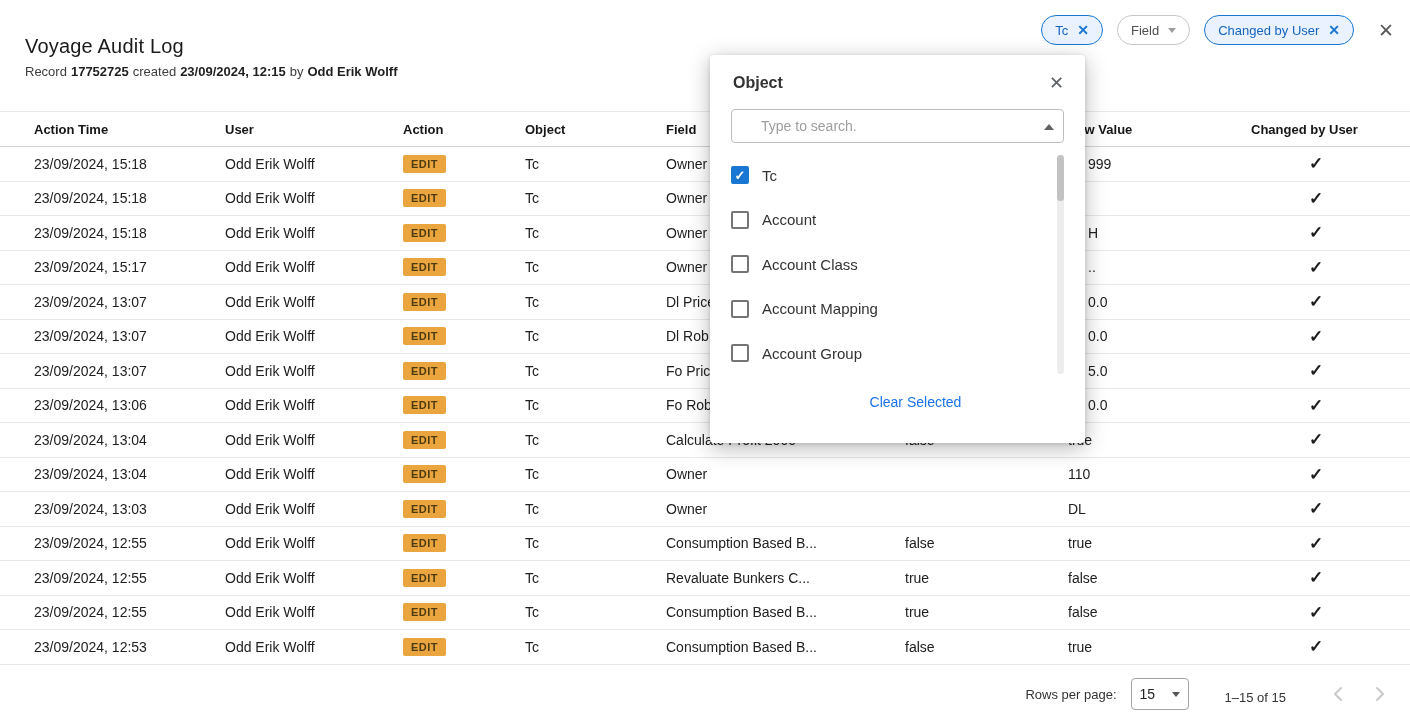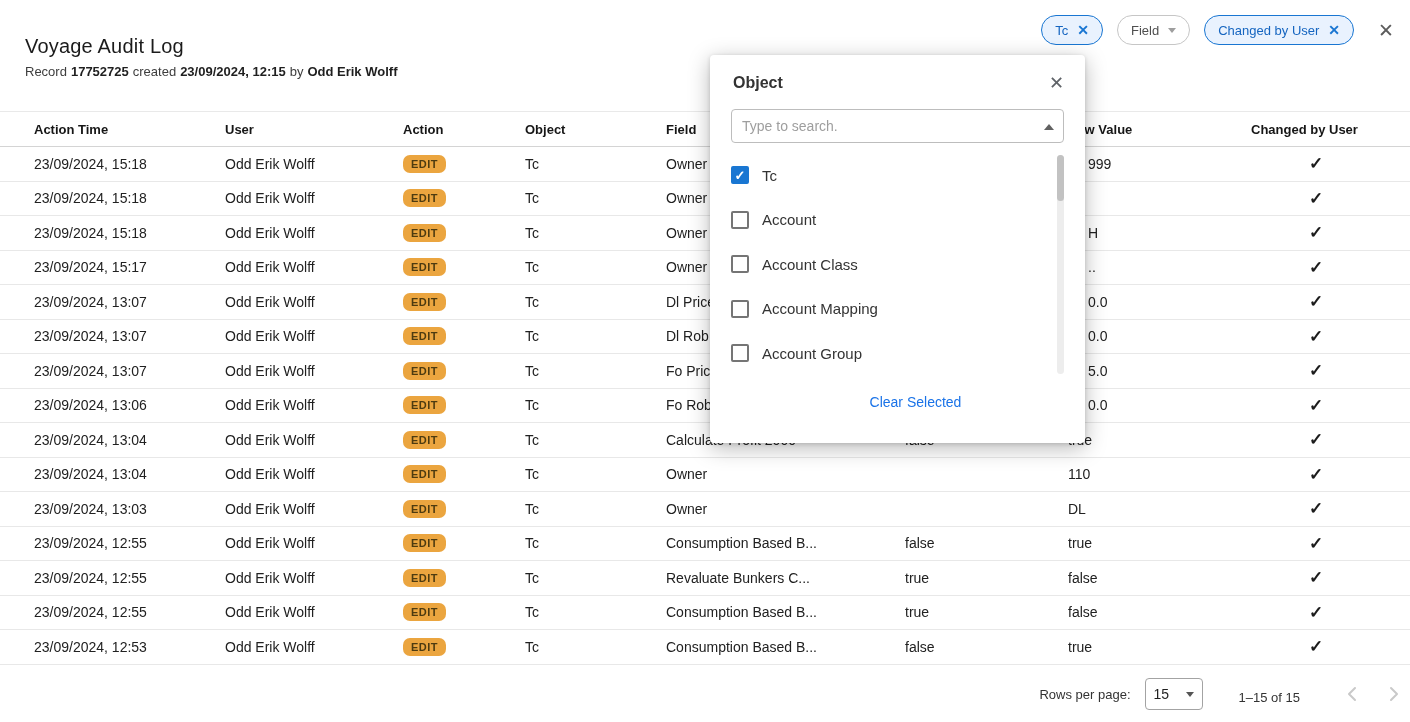--- a/index.html
+++ b/index.html
@@ -26,45 +26,45 @@
   .td,.th{overflow:hidden;white-space:nowrap;}
   .c1{width:225px;padding-left:34px;}
   .c2{width:178px;}
   .c3{width:122px;}
   .c4{width:141px;}
   .c5{width:239px;}
   .c6{width:163px;}
   .c7{width:183px;}
   .c8{width:159px;}
   .nv.shifted{padding-left:20px;}
-  .badge{display:inline-block;background:#eba53f;color:#4d3b10;font-size:11px;font-weight:700;letter-spacing:.5px;padding:3px 8px;border-radius:7px;line-height:1.1;}
+  .badge{display:inline-block;background:#eba53f;color:#4d3b10;font-size:11px;font-weight:700;letter-spacing:.5px;padding:3px 8px;border-radius:2px;line-height:1.1;}
   .check{display:inline-block;margin-left:58px;font-size:17px;font-weight:700;color:#1c1c1c;}
 
   
   .popup{position:absolute;left:710px;top:55px;width:375px;height:388px;background:#fff;border-radius:4px;
          box-shadow:0 5px 22px rgba(0,0,0,.28),0 1px 4px rgba(0,0,0,.14);z-index:30;}
   .popup-head{display:flex;justify-content:space-between;align-items:center;padding:16px 21px 0 23px;height:40px;}
   .popup-title{font-size:16px;font-weight:600;color:#333;}
   .popup-close{font-size:18px;color:#5f6368;cursor:pointer;line-height:1;}
-  .searchbox{position:relative;margin:14px 21px 10px 21px;height:34px;border:1px solid #bdbdbd;border-radius:4px;}
+  .searchbox{position:relative;margin:14px 21px 10px 21px;height:34px;border:1px solid #bdbdbd;border-radius:4px;padding-left:19px;}
   .searchbox input{width:100%;height:100%;border:none;outline:none;background:transparent;padding:0 28px 0 10px;font-size:14px;color:#333;font-family:"Liberation Sans",sans-serif;}
   .searchbox input::placeholder{color:#9e9e9e;}
   .caret-up{position:absolute;right:9px;top:14px;width:0;height:0;border-left:5px solid transparent;border-right:5px solid transparent;border-bottom:6px solid #616161;}
   .options{position:relative;margin:0 21px;height:223px;}
   .option{display:flex;align-items:center;gap:13px;height:44.5px;cursor:pointer;}
   .cb{width:18px;height:18px;border-radius:2px;border:2px solid #757575;background:#fff;display:flex;align-items:center;justify-content:center;font-size:13px;font-weight:700;color:#fff;flex:0 0 auto;}
   .cb.checked{background:#1976d2;border-color:#1976d2;}
   .opt-label{font-size:15px;color:#333;}
   .scroll-track{position:absolute;right:0;top:2px;bottom:2px;width:7px;background:#ededed;border-radius:4px;}
   .scroll-thumb{position:absolute;right:0;top:0;width:7px;height:46px;background:#c2c2c2;border-radius:4px;cursor:pointer;}
   .clear-row{text-align:center;margin-top:17px;margin-left:36px;}
   .clear-link{color:#1a73e8;font-size:14px;font-weight:500;cursor:pointer;text-decoration:none;}
 
   
-  .footer{position:absolute;left:0;top:671px;width:1410px;height:46px;display:flex;align-items:center;justify-content:flex-end;font-size:13px;color:#333;}
+  .footer{position:absolute;left:0;top:671px;width:1410px;height:46px;display:flex;align-items:center;justify-content:flex-end;padding-right:14px;font-size:13px;color:#333;}
   .rpp-label{margin-right:14px;}
   .rpp-select{display:flex;align-items:center;justify-content:space-between;width:58px;height:32px;border:1px solid #a3a3a3;border-radius:4px;padding:0 8px;font-size:14px;color:#1f1f1f;cursor:pointer;}
   .rpp-select .caret-down{border-top-color:#555;}
   .range{margin:7px 36px 0 36px;}
   .pg{display:inline-flex;align-items:center;justify-content:center;width:32px;height:32px;cursor:default;}
   .pg + .pg{margin-left:10px;}
 </style>
 </head>
 <body>
 

